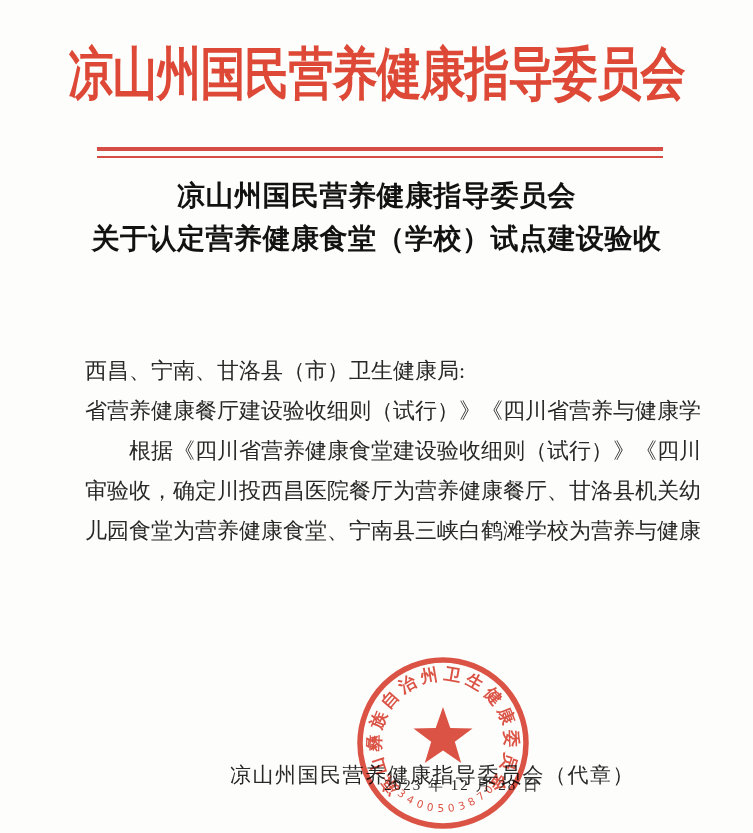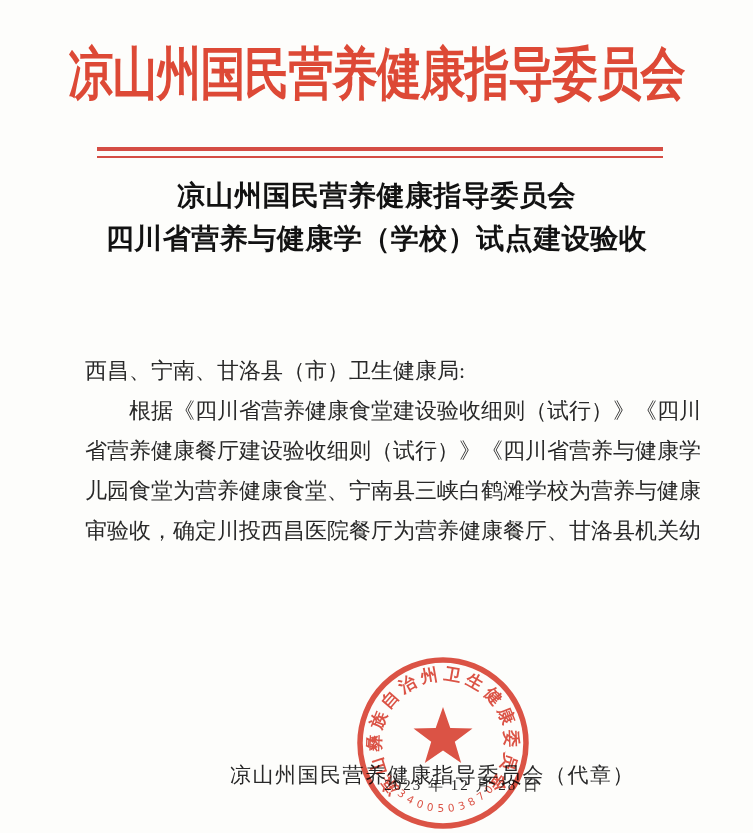--- a/index.html
+++ b/index.html
@@ -139,29 +139,29 @@
 
 <div class="page">
 
   <div class="header-org">凉山州国民营养健康指导委员会</div>
 
   <div class="rule-thick"></div>
   <div class="rule-thin"></div>
 
   <div class="doc-title">
     <div>凉山州国民营养健康指导委员会</div>
-    <div>四川省营养与健康学（学校）试点建设验收</div>
+    <div>关于认定营养健康食堂（学校）试点建设验收</div>
   </div>
 
   <div class="body-block">
     <div class="body-line no-justify">西昌、宁南、甘洛县（市）卫生健康局:</div>
+    <div class="body-line">省营养健康餐厅建设验收细则（试行）》《四川省营养与健康学</div>
     <div class="body-line">　　根据《四川省营养健康食堂建设验收细则（试行）》《四川</div>
-    <div class="body-line">省营养健康餐厅建设验收细则（试行）》《四川省营养与健康学</div>
+    <div class="body-line">审验收，确定川投西昌医院餐厅为营养健康餐厅、甘洛县机关幼</div>
     <div class="body-line">儿园食堂为营养健康食堂、宁南县三峡白鹤滩学校为营养与健康</div>
-    <div class="body-line">审验收，确定川投西昌医院餐厅为营养健康餐厅、甘洛县机关幼</div>
   </div>
 
   <div class="signature-line">凉山州国民营养健康指导委员会（代章）</div>
 
   <div class="date-line">2023 年 12 月 28 日</div>
 
   <svg class="seal" viewBox="0 0 178 178" xmlns="http://www.w3.org/2000/svg">
     <defs>
       <path id="ringPath" d="M 40.74 129.5 A 63 63 0 1 1 137.26 129.5" fill="none"></path>
       <path id="codePath" d="M 29.25 123.5 A 69 69 0 0 0 148.75 123.5" fill="none"></path>

